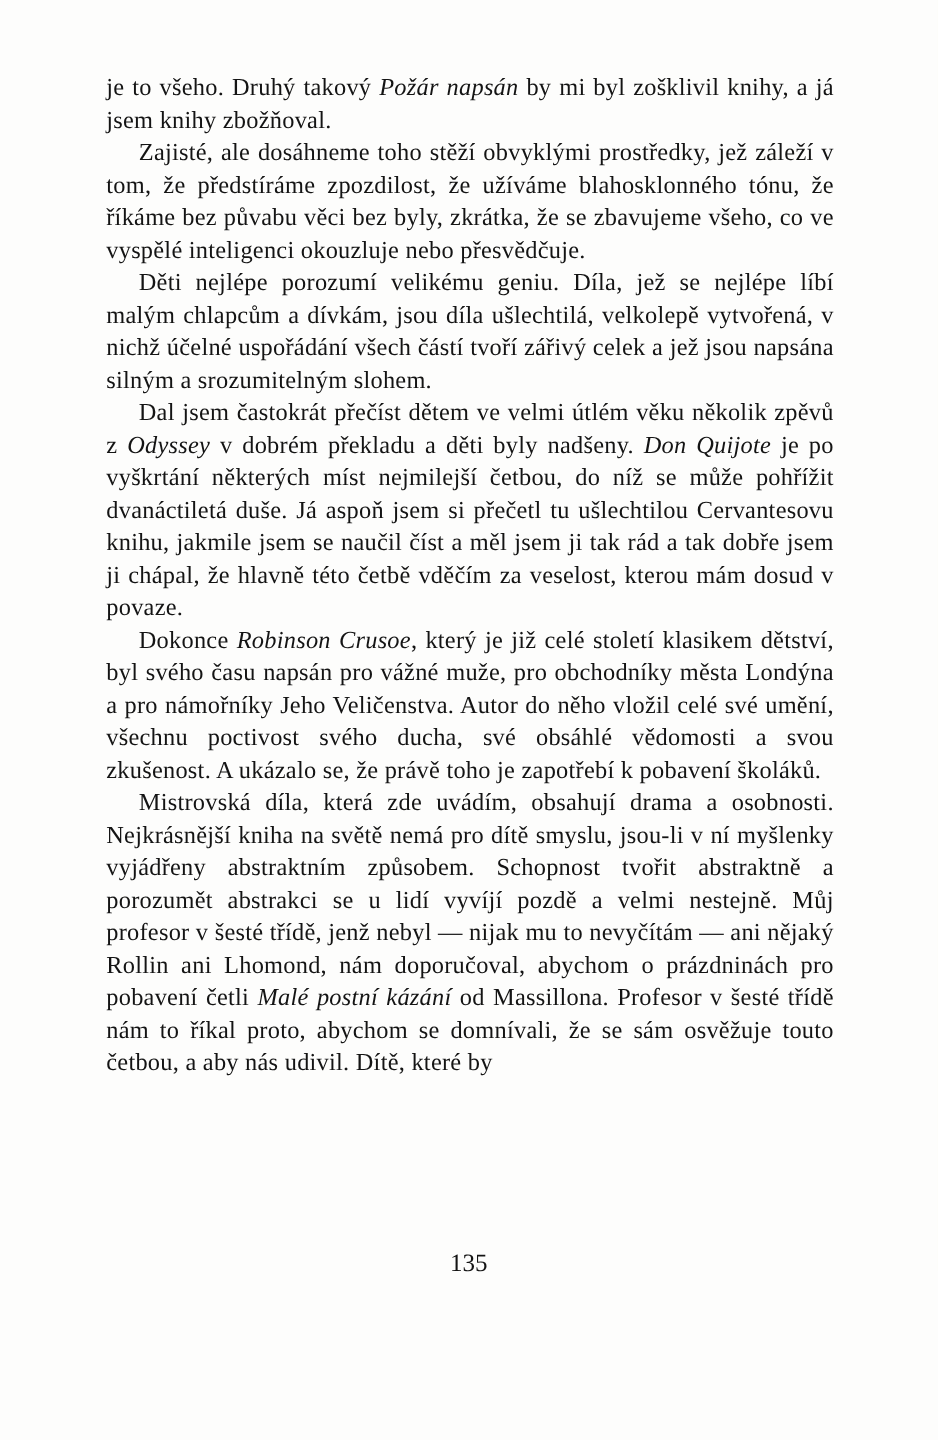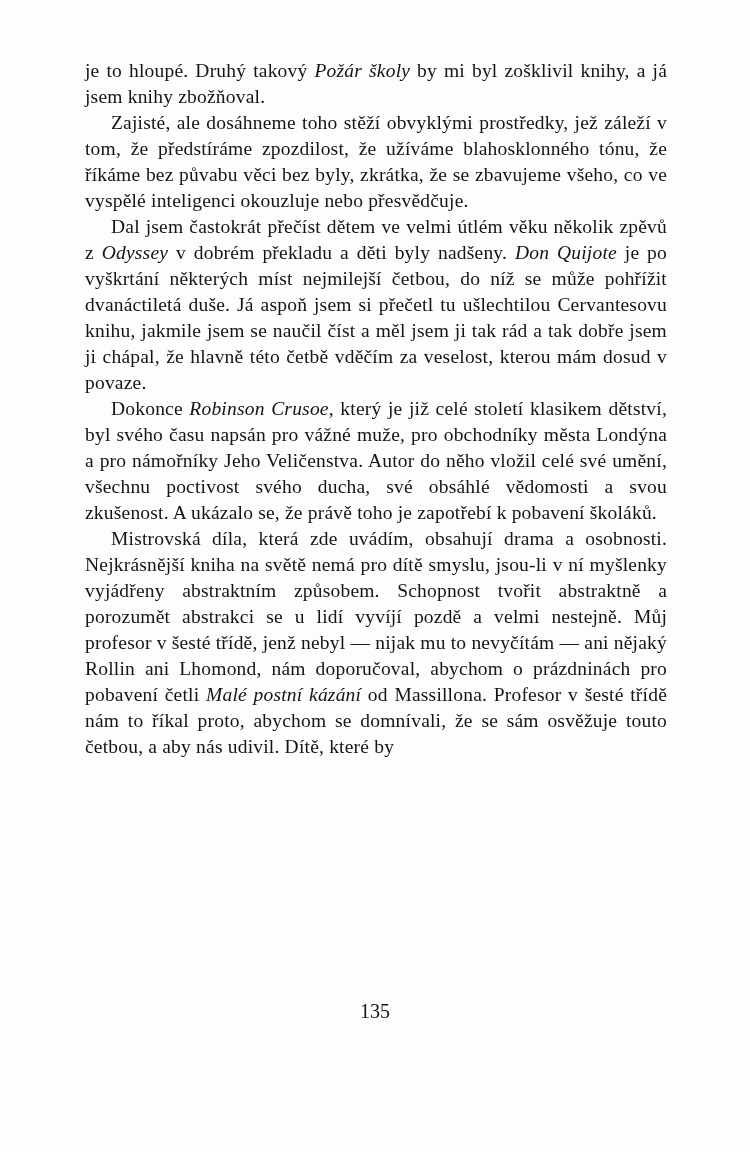--- a/index.html
+++ b/index.html
@@ -43,20 +43,21 @@
     text-align: center;
     font-size: 20px;
     color: #141414;
   }
 </style>
 </head>
 <body>
 
 <div class="page">
   <div class="text-block">
-      <p class="para"><span>je to hloupé. Druhý takový </span><span class="italic">Požár školy</span><span> by mi byl zošklivil knihy, a já jsem knihy zbožňoval.</span></p>
+      <p class="para"><span>je to všeho. Druhý takový </span><span class="italic">Požár napsán</span><span> by mi byl zošklivil knihy, a já jsem knihy zbožňoval.</span></p>
       <p class="para indent"><span>Zajisté, ale dosáhneme toho stěží obvyklými prostředky, jež záleží v tom, že předstíráme zpozdilost, že užíváme blahosklonného tónu, že říkáme bez půvabu věci bez byly, zkrátka, že se zbavujeme všeho, co ve vyspělé inteligenci okouzluje nebo přesvědčuje.</span></p>
+      <p class="para indent"><span>Děti nejlépe porozumí velikému geniu. Díla, jež se nejlépe líbí malým chlapcům a dívkám, jsou díla ušlechtilá, velkolepě vytvořená, v nichž účelné uspořádání všech částí tvoří zářivý celek a jež jsou napsána silným a srozumitelným slohem.</span></p>
       <p class="para indent"><span>Dal jsem častokrát přečíst dětem ve velmi útlém věku několik zpěvů z </span><span class="italic">Odyssey</span><span> v dobrém překladu a děti byly nadšeny. </span><span class="italic">Don Quijote</span><span> je po vyškrtání některých míst nejmilejší četbou, do níž se může pohřížit dvanáctiletá duše. Já aspoň jsem si přečetl tu ušlechtilou Cervantesovu knihu, jakmile jsem se naučil číst a měl jsem ji tak rád a tak dobře jsem ji chápal, že hlavně této četbě vděčím za veselost, kterou mám dosud v povaze.</span></p>
       <p class="para indent"><span>Dokonce </span><span class="italic">Robinson Crusoe</span><span>, který je již celé století klasikem dětství, byl svého času napsán pro vážné muže, pro obchodníky města Londýna a pro námořníky Jeho Veličenstva. Autor do něho vložil celé své umění, všechnu poctivost svého ducha, své obsáhlé vědomosti a svou zkušenost. A ukázalo se, že právě toho je zapotřebí k pobavení školáků.</span></p>
       <p class="para indent"><span>Mistrovská díla, která zde uvádím, obsahují drama a osobnosti. Nejkrásnější kniha na světě nemá pro dítě smyslu, jsou-li v ní myšlenky vyjádřeny abstraktním způsobem. Schopnost tvořit abstraktně a porozumět abstrakci se u lidí vyvíjí pozdě a velmi nestejně. Můj profesor v šesté třídě, jenž nebyl — nijak mu to nevyčítám — ani nějaký Rollin ani Lhomond, nám doporučoval, abychom o prázdninách pro pobavení četli </span><span class="italic">Malé postní kázání</span><span> od Massillona. Profesor v šesté třídě nám to říkal proto, abychom se domnívali, že se sám osvěžuje touto četbou, a aby nás udivil. Dítě, které by</span></p>
     </div>
   <div class="page-number">135</div>
 </div>
 
 </body></html>

